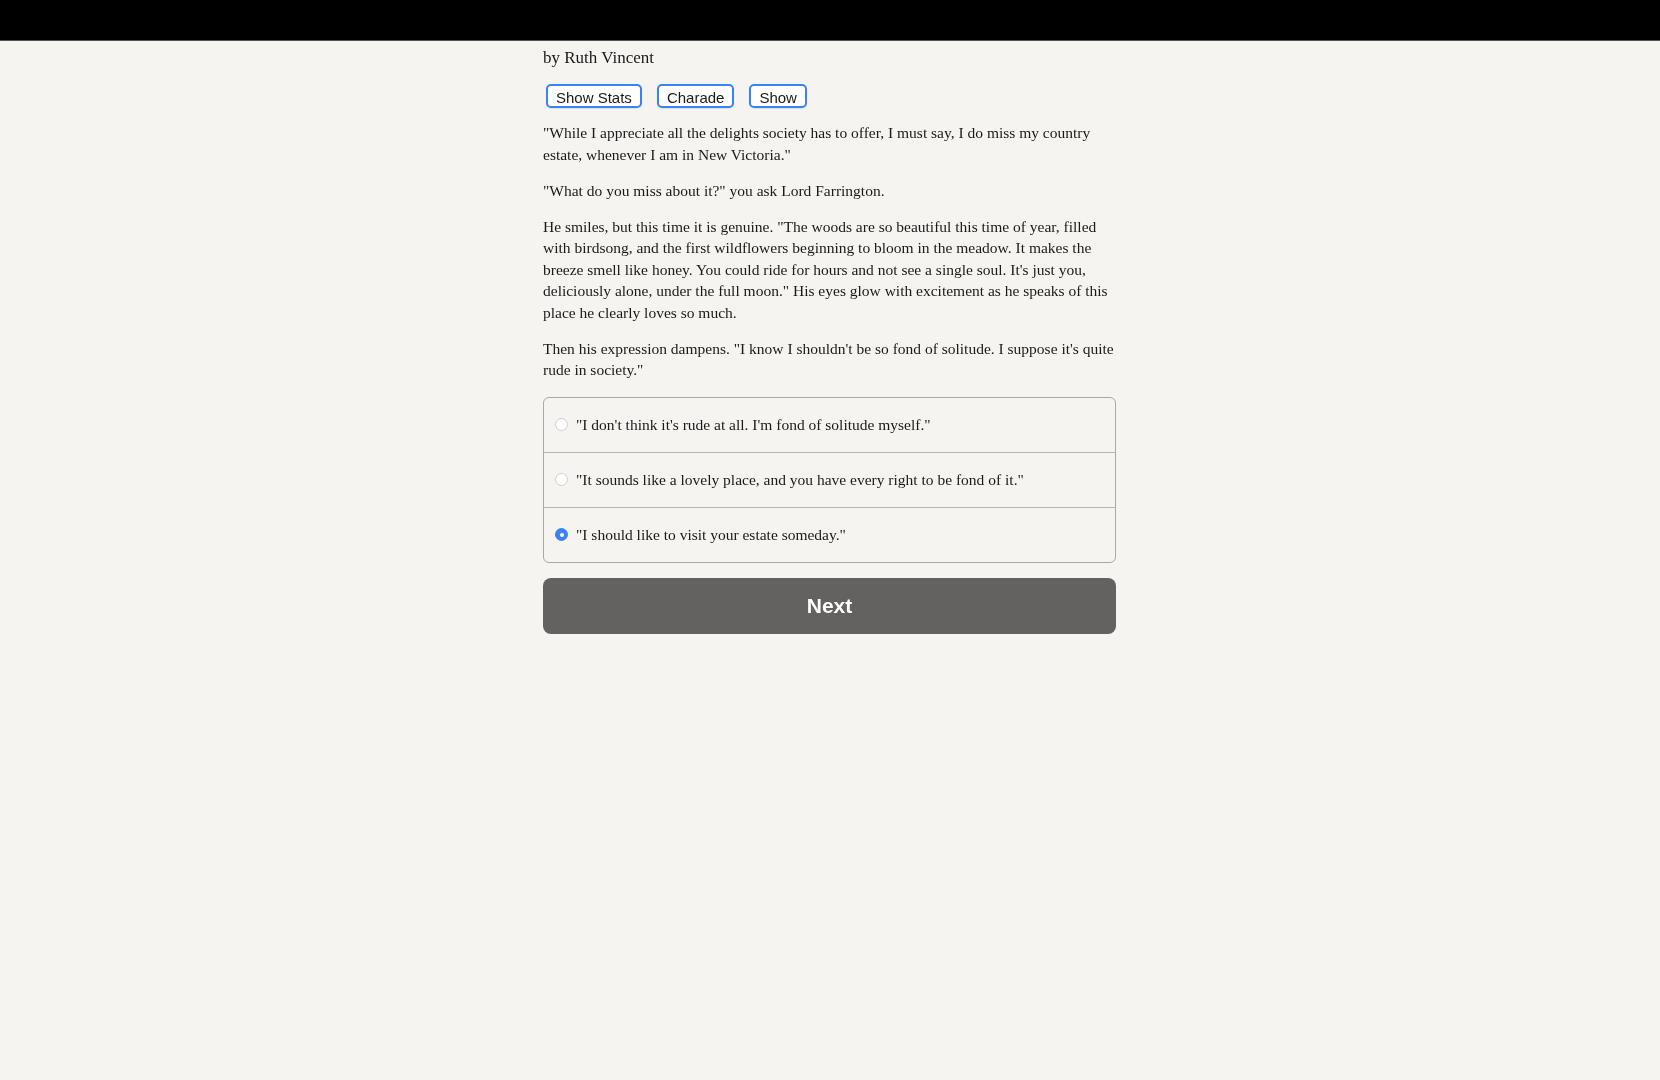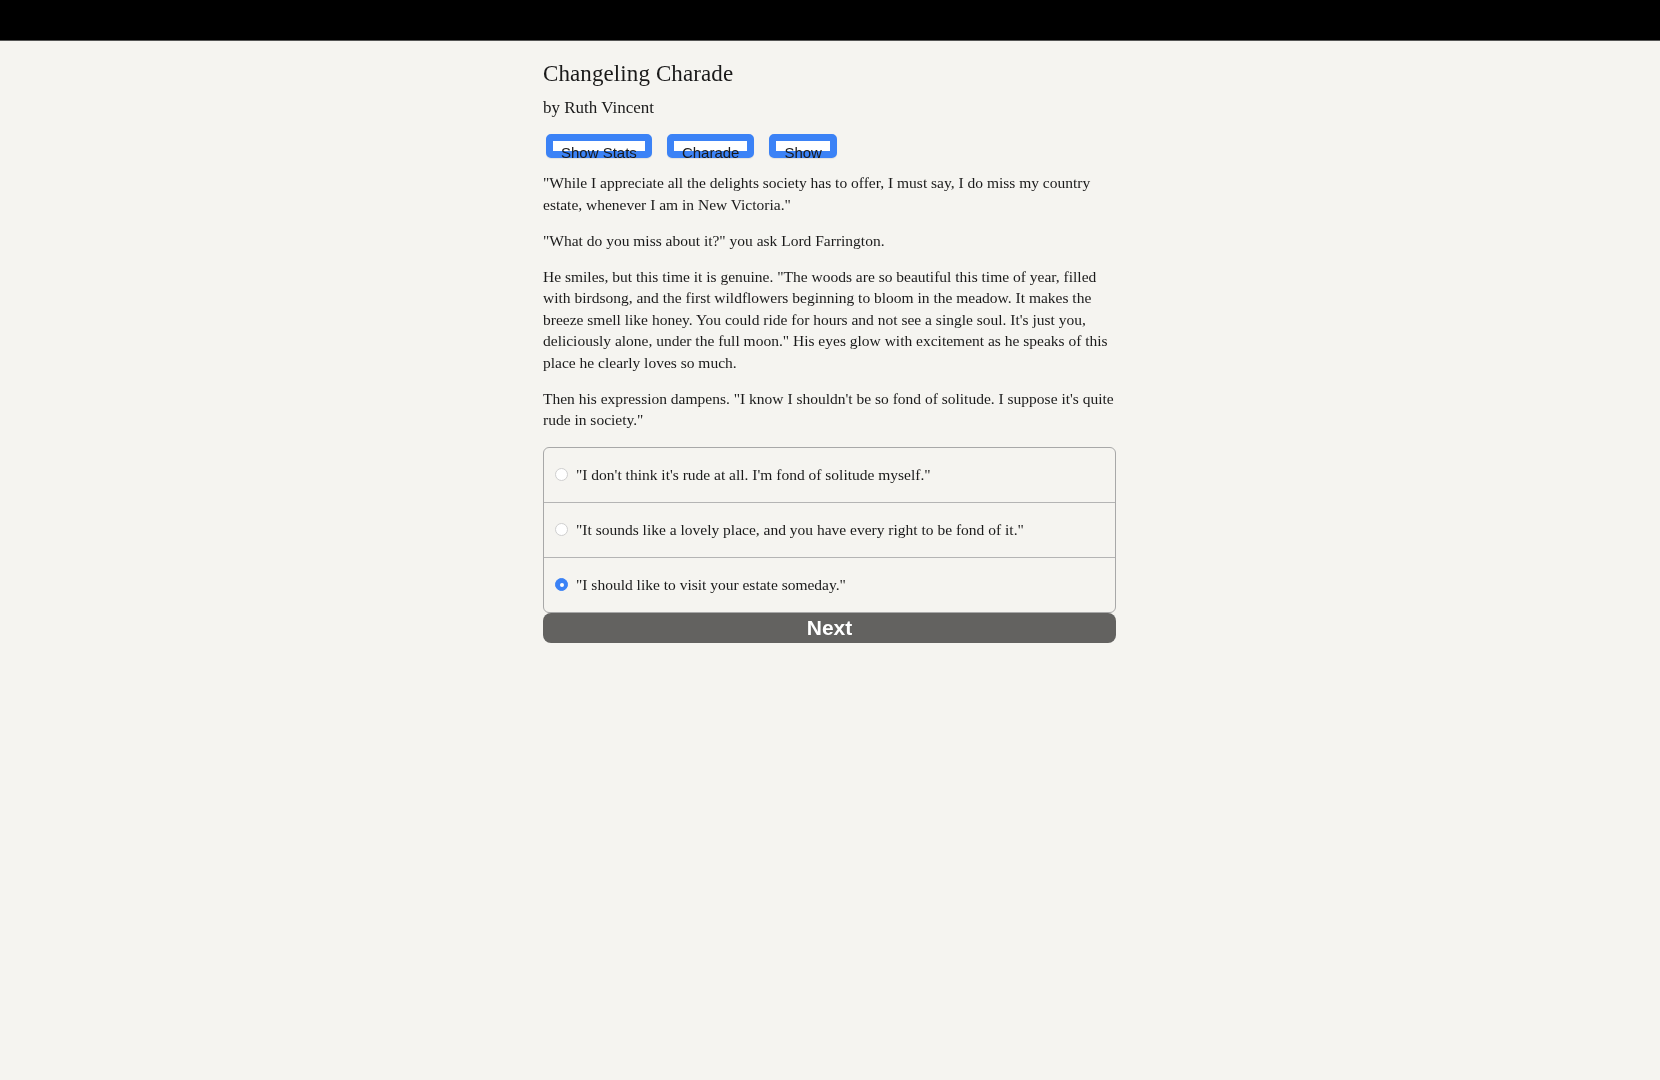--- a/index.html
+++ b/index.html
@@ -42,21 +42,21 @@
       display: flex;
       gap: 15px;
       margin-top: 14px;
       padding-left: 3px;
     }
     .tool-btn {
       font-family: "Liberation Sans", "DejaVu Sans", sans-serif;
       font-size: 15px;
       color: #1a1a1a;
       background: #ffffff;
-      border: 7px solid #3b82f6;
+      border: 2px solid #3b82f6;
       border-radius: 5px;
       padding: 2px 8px;
       height: 24px;
       line-height: 20px;
       box-shadow: 0 1px 1px rgba(0,0,0,0.08);
       cursor: pointer;
     }
     .story {
       margin-top: 14px;
     }
@@ -99,40 +99,40 @@
     }
     .radio.checked::after {
       content: "";
       position: absolute;
       left: 3.5px; top: 3.5px;
       width: 4px; height: 4px;
       border-radius: 50%;
       background: #ffffff;
     }
     .next-btn {
+      margin-top: 15px;
       width: 573px;
-      height: 30px;
+      height: 56px;
       background: #636260;
       color: #ffffff;
       border: none;
       border-radius: 8px;
       font-family: "Liberation Sans", "DejaVu Sans", sans-serif;
       font-weight: bold;
       font-size: 21px;
       cursor: pointer;
       display: block;
     }
   </style>
 </head>
 <body>
 
 <div class="top-bar"></div>
 
 <div class="container">
-  <h1 class="title">Changeling Charade</h1>
   <div class="author">by Ruth Vincent</div>
 
   <div class="toolbar">
     <button class="tool-btn">Show Stats</button>
     <button class="tool-btn">Charade</button>
     <button class="tool-btn">Show</button>
   </div>
 
   <div class="story">
     <p>"While I appreciate all the delights society has to offer, I must say, I do miss my country estate, whenever I am in New Victoria."</p>

